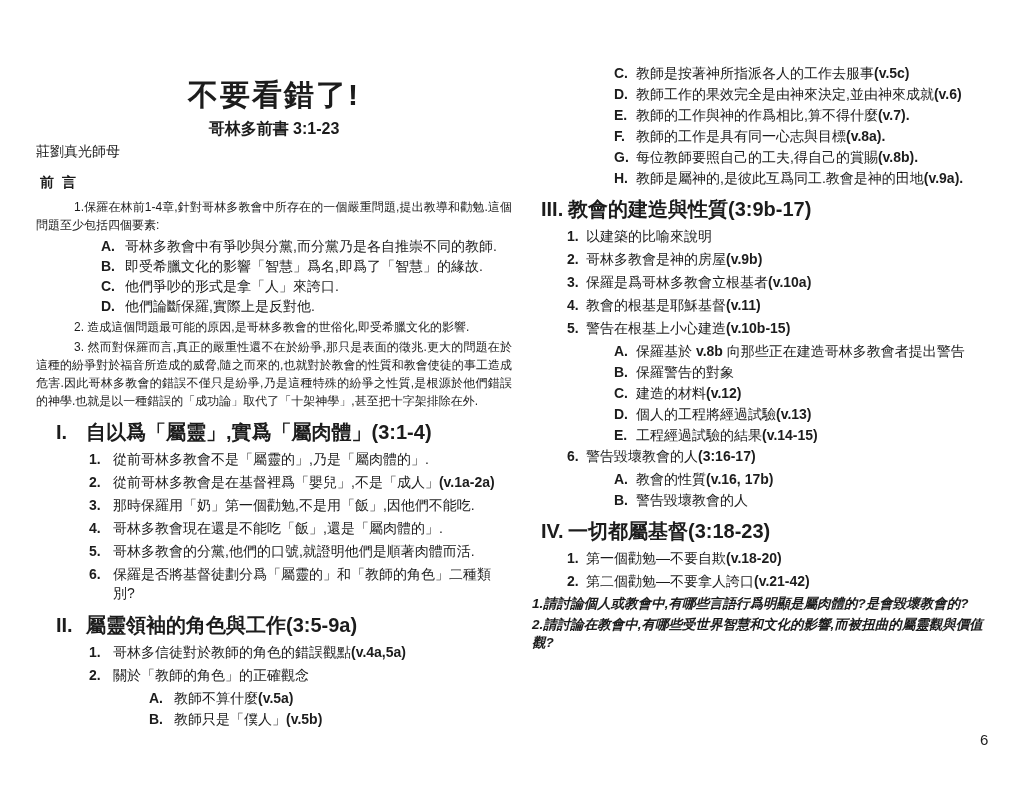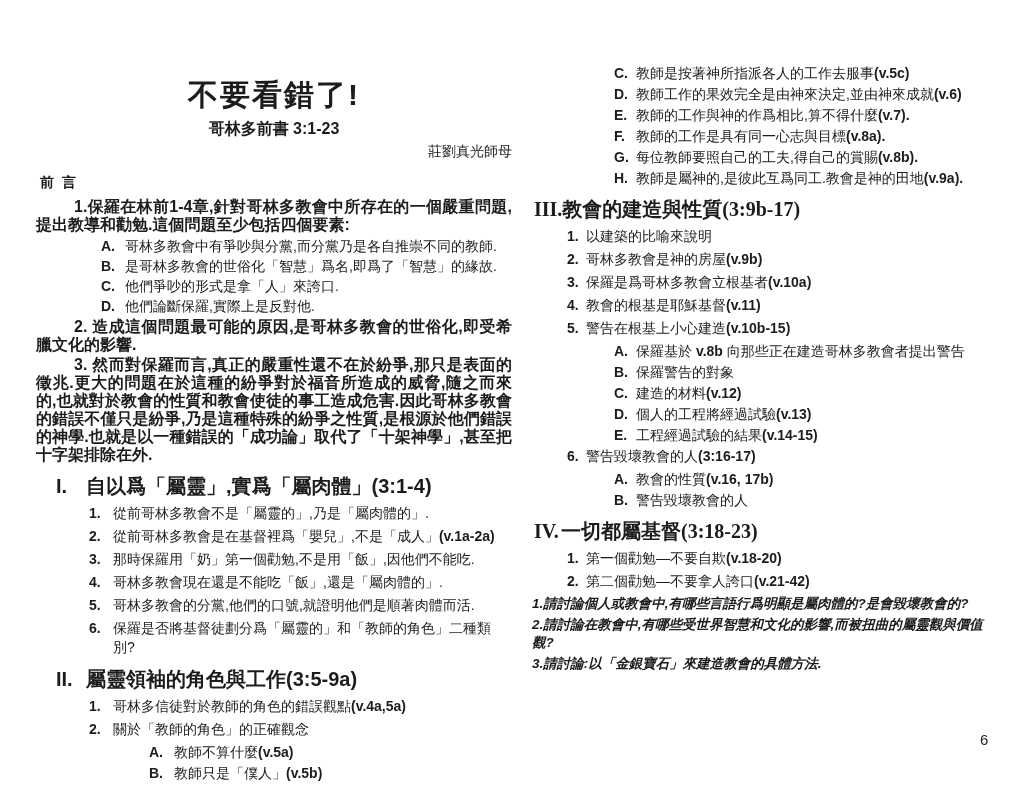--- a/index.html
+++ b/index.html
@@ -7,38 +7,38 @@
     position:relative; width:1024px; height:791px; background:#ffffff;
     font-family:"Liberation Sans","DejaVu Sans",sans-serif;
     color:#1c1c1c; overflow:hidden;
   }
   .col { position:absolute; }
   .lc { left:36px;  top:78px; width:476px; }
   .rc { left:530px; top:64px; width:478px; }
 
   .doc-title  { text-align:center; font-size:30px; font-weight:bold; line-height:33px; letter-spacing:2px; }
   .doc-sub    { text-align:center; font-size:16px; font-weight:bold; margin-top:9px;  line-height:17px; }
-  .doc-author { text-align:right; font-size:14px; margin-top:6px;  line-height:17px; }
+  .doc-author { text-align:left; font-size:14px; margin-top:6px;  line-height:17px; }
 
   .pre-h { font-size:14px; font-weight:bold; margin:10px 0 4px 4px; line-height:24px; letter-spacing:2px; }
 
-  .para { font-size:16px; line-height:18px; text-indent:38px; margin-top:2px; text-align:justify;font-weight:bold; }
+  .para { font-size:12px; line-height:18px; text-indent:38px; margin-top:2px; text-align:justify; }
 
   .li  { display:flex; font-size:14px; }
   .lbl { font-weight:bold; flex:0 0 24px; }
   .txt { flex:1; }
   .ref { font-weight:bold; }
 
   .plist { margin:2px 0 2px 65px; }
   .plist .li { line-height:20px; }
 
   .sec-h { display:flex; font-weight:bold; font-size:20px; line-height:24px; margin-top:10px; margin-bottom:6px; }
   .sec-h .num { flex:0 0 30px; }
   .lc .sec-h { margin-left:20px; }
-  .rc .sec-h { margin-left:4px;font-family:Liberation Serif, serif; }
+  .rc .sec-h { margin-left:11px; }
   .rc .sec-h .num { flex:0 0 27px; }
 
   .items .li { line-height:19px; margin-bottom:4px; }
   .lc .items { margin-left:53px; }
   .rc .items { margin-left:37px; }
   .rc .items .lbl { flex:0 0 19px; }
 
   .subs .li { line-height:18px; margin-bottom:3px; }
   .lc .subs { margin-left:113px; }
   .lc .subs .lbl { flex:0 0 25px; }
@@ -65,21 +65,21 @@
 
     <div class="para">1.保羅在林前1-4章,針對哥林多教會中所存在的一個嚴重問題,提出教導和勸勉.這個問題至少包括四個要素:</div>
 
     <div class="plist">
       <div class="li">
         <span class="lbl">A.</span>
         <span class="txt">哥林多教會中有爭吵與分黨,而分黨乃是各自推崇不同的教師.</span>
       </div>
       <div class="li">
         <span class="lbl">B.</span>
-        <span class="txt">是哥林多教會的世俗化「智慧」爲名,即爲了「智慧」的緣故.</span>
+        <span class="txt">即受希臘文化的影響「智慧」爲名,即爲了「智慧」的緣故.</span>
       </div>
       <div class="li">
         <span class="lbl">C.</span>
         <span class="txt">他們爭吵的形式是拿「人」來誇口.</span>
       </div>
       <div class="li">
         <span class="lbl">D.</span>
         <span class="txt">他們論斷保羅,實際上是反對他.</span>
       </div>
     </div>
@@ -257,19 +257,18 @@
         <span class="txt"><span>第一個勸勉—不要自欺</span><b class="ref">(v.18-20)</b></span>
       </div>
       <div class="li">
         <span class="lbl">2.</span>
         <span class="txt"><span>第二個勸勉—不要拿人誇口</span><b class="ref">(v.21-42)</b></span>
       </div>
     </div>
 
     <div class="disc-q">1.請討論個人或教會中,有哪些言語行爲明顯是屬肉體的?是會毀壞教會的?</div>
     <div class="disc-q">2.請討論在教會中,有哪些受世界智慧和文化的影響,而被扭曲的屬靈觀與價值觀?</div>
-    <div class="disc-q">3.請討論:以「金銀寶石」來建造教會的具體方法.</div>
 
   </div>
 
   <div class="page-num">6</div>
 
 </div>
 
 </body></html>

